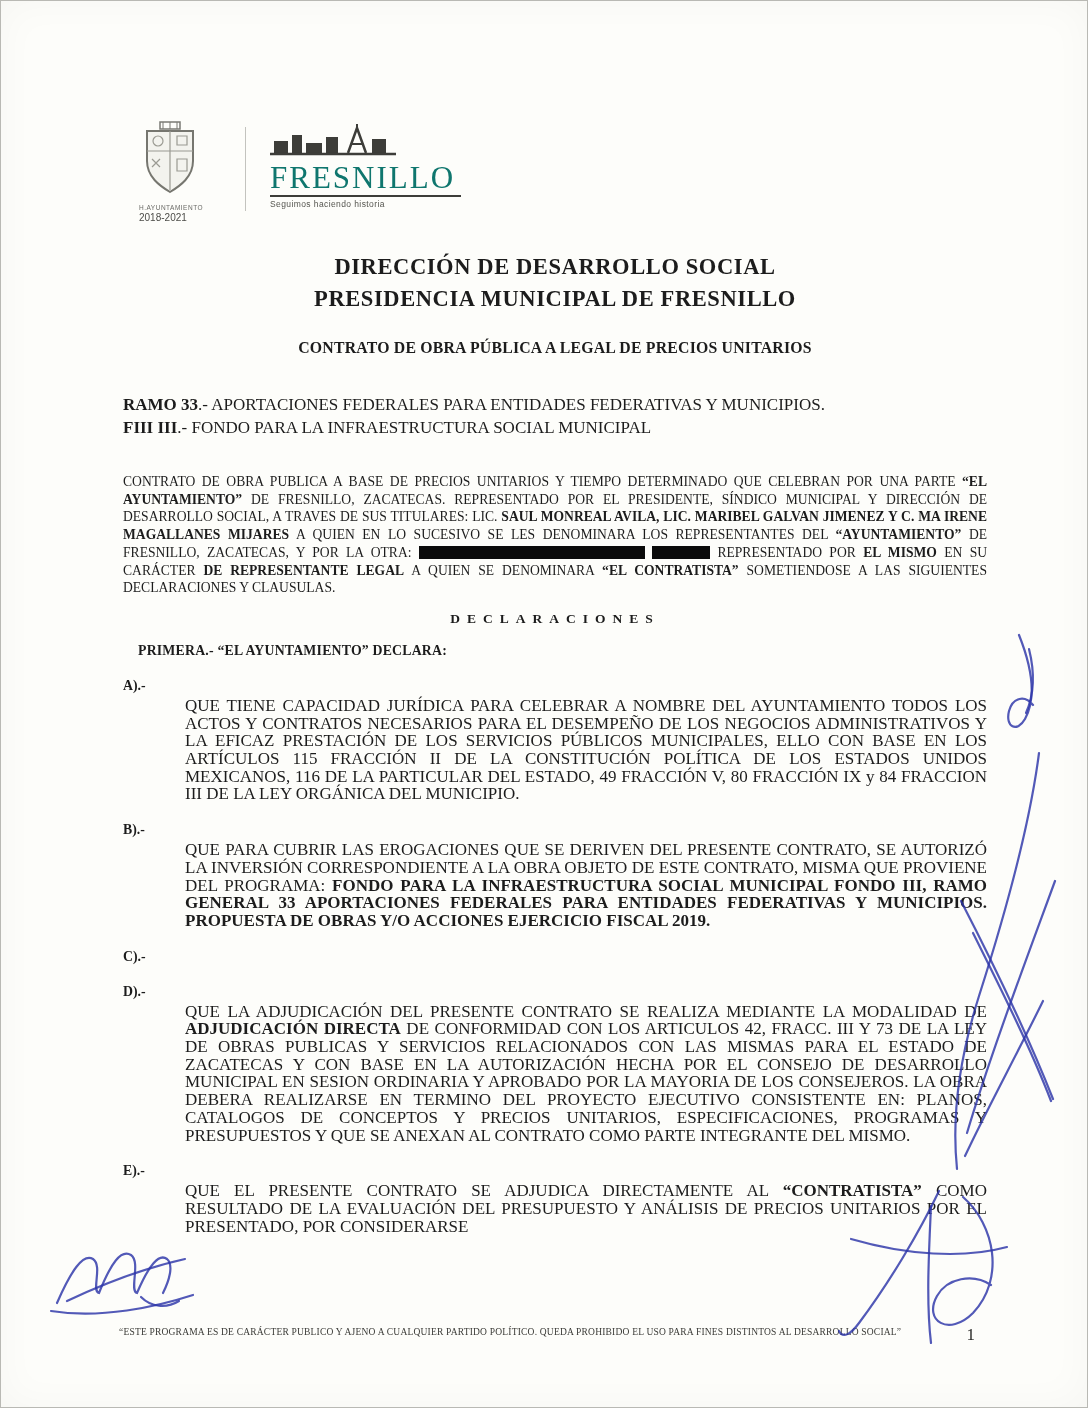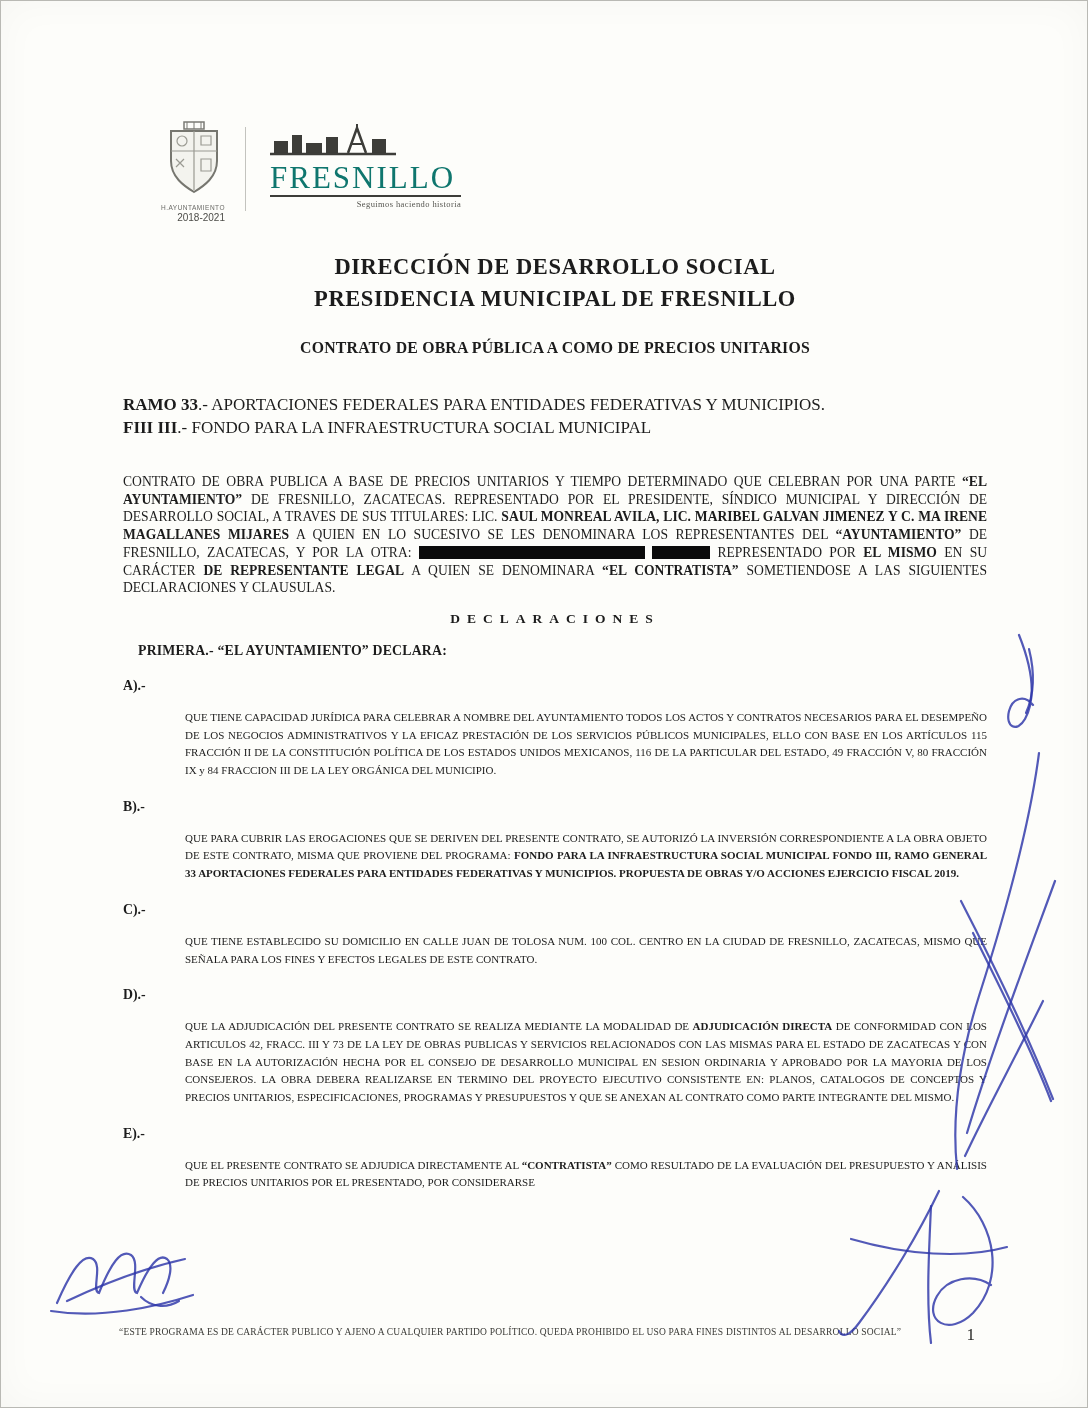--- a/index.html
+++ b/index.html
@@ -8,30 +8,30 @@
 
   .page {
     position:relative; width:1088px; height:1408px; margin:0 auto;
     background:#fdfdfa; color:#1c1c1c; overflow:hidden;
     border:1px solid #b9b9b4;
     box-shadow: inset 0 0 40px rgba(0,0,0,0.03);
   }
 
   
   .logo-row { position:absolute; top:120px; left:138px; display:flex; align-items:flex-start; }
-  .crest { width:86px; text-align:right; }
+  .crest { width:86px; text-align:left; }
   .crest-caption { margin-top:3px; font-size:6.5px; letter-spacing:.5px; color:#6a6a66; font-family:"Liberation Sans",sans-serif; }
   .crest-years { font-size:10px; color:#4c4c48; margin-top:1px; font-family:"Liberation Sans",sans-serif; }
   .logo-divider { width:1px; height:84px; background:#c3c3be; margin:6px 24px 0 20px; }
   .fresnillo { padding-top:2px; }
   .fresnillo-name {
     display:inline-block; font-size:31px; letter-spacing:2px; color:#0f766e;
     border-bottom:2px solid #3d3d39; line-height:34px; padding-right:6px;
   }
-  .fresnillo-tagline { font-size:8.5px; color:#55554f; letter-spacing:.4px; margin-top:2px; font-family:Liberation Serif, serif;text-align:right; }
+  .fresnillo-tagline { font-size:8.5px; color:#55554f; letter-spacing:.4px; margin-top:2px; font-family:Liberation Sans, sans-serif; }
 
   
   .content { position:absolute; top:250px; left:122px; width:864px; }
 
   .doc-title { text-align:center; font-weight:bold; font-size:22.5px; line-height:32px; letter-spacing:.6px; }
   .doc-subtitle { text-align:center; font-weight:bold; font-size:15.8px; margin-top:24px; letter-spacing:.2px; }
 
   .program { margin-top:36px; font-size:17px; line-height:23px; }
   .program strong { font-weight:bold; }
 
@@ -43,21 +43,21 @@
   strong { font-weight:bold;text-align:center; }
   .redact-inline { display:inline-block; height:13px; background:#0b0b0b; transform:translateY(2px); }
   .redact-1 { width:226px; }
   .redact-2 { width:58px; }
 
   .decl-heading { text-align:center; font-weight:bold; font-size:13.5px; letter-spacing:7px; margin-top:14px; }
   .primera { font-weight:bold; font-size:13.8px; margin-top:16px; letter-spacing:.2px;margin-left:15px; }
 
   .decl-section { margin-top:19px; }
   .decl-label { font-weight:bold; font-size:13.8px; }
-  .decl-text { margin-left:62px; margin-top:15px; font-size:11px; line-height:17.7px; text-align:justify; }
+  .decl-text { margin-left:62px; margin-top:3px; font-size:17px; line-height:17.7px; text-align:justify; }
 
   
   .footer-note { position:absolute; left:118px; bottom:70px; font-size:9.5px; color:#3a3a36; letter-spacing:.2px; }
   .page-number { position:absolute; right:112px; bottom:62px; font-size:17px; color:#2a2a28; }
 
   
   .ink-overlay { position:absolute; inset:0; width:1088px; height:1408px; pointer-events:none; z-index:5; }
   .ink-overlay path { fill:none; stroke:#2c35a8; stroke-width:2.2; stroke-linecap:round; opacity:.82; }
 
   
@@ -108,21 +108,21 @@
     </div>
   </div>
 
   <div class="content">
 
     <h1 class="doc-title">
       <div>DIRECCIÓN DE DESARROLLO SOCIAL</div>
       <div>PRESIDENCIA MUNICIPAL DE FRESNILLO</div>
     </h1>
 
-    <div class="doc-subtitle">CONTRATO DE OBRA PÚBLICA A COMO DE PRECIOS UNITARIOS</div>
+    <div class="doc-subtitle">CONTRATO DE OBRA PÚBLICA A LEGAL DE PRECIOS UNITARIOS</div>
 
     <div class="program">
       <div><strong>RAMO 33</strong><span>.- APORTACIONES FEDERALES PARA ENTIDADES FEDERATIVAS Y MUNICIPIOS.</span></div>
       <div><strong>FIII III</strong><span>.- FONDO PARA LA INFRAESTRUCTURA SOCIAL MUNICIPAL</span></div>
     </div>
 
 
     <p class="intro"><span>CONTRATO DE OBRA PUBLICA A BASE DE PRECIOS UNITARIOS Y TIEMPO DETERMINADO QUE CELEBRAN POR UNA PARTE </span><strong>“EL AYUNTAMIENTO”</strong><span> DE FRESNILLO, ZACATECAS. REPRESENTADO POR EL PRESIDENTE, SÍNDICO MUNICIPAL Y DIRECCIÓN DE DESARROLLO SOCIAL, A TRAVES DE SUS TITULARES: LIC. </span><strong>SAUL MONREAL AVILA, LIC. MARIBEL GALVAN JIMENEZ Y C. MA IRENE MAGALLANES MIJARES</strong><span> A QUIEN EN LO SUCESIVO SE LES DENOMINARA LOS REPRESENTANTES DEL </span><strong>“AYUNTAMIENTO”</strong><span> DE FRESNILLO, ZACATECAS, Y POR LA OTRA: </span><span class="redact-inline redact-1"></span> <span class="redact-inline redact-2"></span><span> REPRESENTADO POR </span><strong>EL MISMO</strong><span> EN SU CARÁCTER </span><strong>DE REPRESENTANTE LEGAL</strong><span> A QUIEN SE DENOMINARA </span><strong>“EL CONTRATISTA”</strong><span> SOMETIENDOSE A LAS SIGUIENTES DECLARACIONES Y CLAUSULAS.</span></p>
 
     <div class="decl-heading">DECLARACIONES</div>
@@ -134,21 +134,20 @@
       <p class="decl-text">QUE TIENE CAPACIDAD JURÍDICA PARA CELEBRAR A NOMBRE DEL AYUNTAMIENTO TODOS LOS ACTOS Y CONTRATOS NECESARIOS PARA EL DESEMPEÑO DE LOS NEGOCIOS ADMINISTRATIVOS Y LA EFICAZ PRESTACIÓN DE LOS SERVICIOS PÚBLICOS MUNICIPALES, ELLO CON BASE EN LOS ARTÍCULOS 115 FRACCIÓN II DE LA CONSTITUCIÓN POLÍTICA DE LOS ESTADOS UNIDOS MEXICANOS, 116 DE LA PARTICULAR DEL ESTADO, 49 FRACCIÓN V, 80 FRACCIÓN IX y 84 FRACCION III DE LA LEY ORGÁNICA DEL MUNICIPIO.</p>
     </div>
 
     <div class="decl-section">
       <div class="decl-label">B).-</div>
       <p class="decl-text"><span>QUE PARA CUBRIR LAS EROGACIONES QUE SE DERIVEN DEL PRESENTE CONTRATO, SE AUTORIZÓ LA INVERSIÓN CORRESPONDIENTE A LA OBRA OBJETO DE ESTE CONTRATO, MISMA QUE PROVIENE DEL PROGRAMA: </span><strong>FONDO PARA LA INFRAESTRUCTURA SOCIAL MUNICIPAL FONDO III, RAMO GENERAL 33 APORTACIONES FEDERALES PARA ENTIDADES FEDERATIVAS Y MUNICIPIOS. PROPUESTA DE OBRAS Y/O ACCIONES EJERCICIO FISCAL 2019.</strong></p>
     </div>
 
     <div class="decl-section">
       <div class="decl-label">C).-</div>
-      <p class="decl-text">QUE TIENE ESTABLECIDO SU DOMICILIO EN CALLE JUAN DE TOLOSA NUM. 100 COL. CENTRO EN LA CIUDAD DE FRESNILLO, ZACATECAS, MISMO QUE SEÑALA PARA LOS FINES Y EFECTOS LEGALES DE ESTE CONTRATO.</p>
     </div>
 
     <div class="decl-section">
       <div class="decl-label">D).-</div>
       <p class="decl-text"><span>QUE LA ADJUDICACIÓN DEL PRESENTE CONTRATO SE REALIZA MEDIANTE LA MODALIDAD DE </span><strong>ADJUDICACIÓN DIRECTA</strong><span> DE CONFORMIDAD CON LOS ARTICULOS 42, FRACC. III Y 73 DE LA LEY DE OBRAS PUBLICAS Y SERVICIOS RELACIONADOS CON LAS MISMAS PARA EL ESTADO DE ZACATECAS Y CON BASE EN LA AUTORIZACIÓN HECHA POR EL CONSEJO DE DESARROLLO MUNICIPAL EN SESION ORDINARIA Y APROBADO POR LA MAYORIA DE LOS CONSEJEROS. LA OBRA DEBERA REALIZARSE EN TERMINO DEL PROYECTO EJECUTIVO CONSISTENTE EN: PLANOS, CATALOGOS DE CONCEPTOS Y PRECIOS UNITARIOS, ESPECIFICACIONES, PROGRAMAS Y PRESUPUESTOS Y QUE SE ANEXAN AL CONTRATO COMO PARTE INTEGRANTE DEL MISMO.</span></p>
     </div>
 
     <div class="decl-section">
       <div class="decl-label">E).-</div>
       <p class="decl-text"><span>QUE EL PRESENTE CONTRATO SE ADJUDICA DIRECTAMENTE AL </span><strong>“CONTRATISTA”</strong><span> COMO RESULTADO DE LA EVALUACIÓN DEL PRESUPUESTO Y ANÁLISIS DE PRECIOS UNITARIOS POR EL PRESENTADO, POR CONSIDERARSE</span></p>

